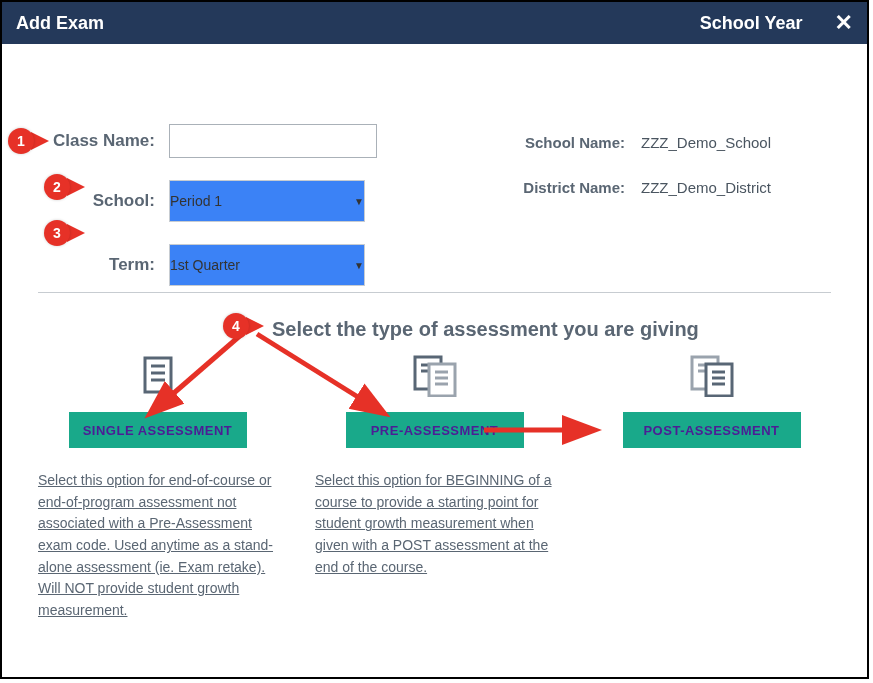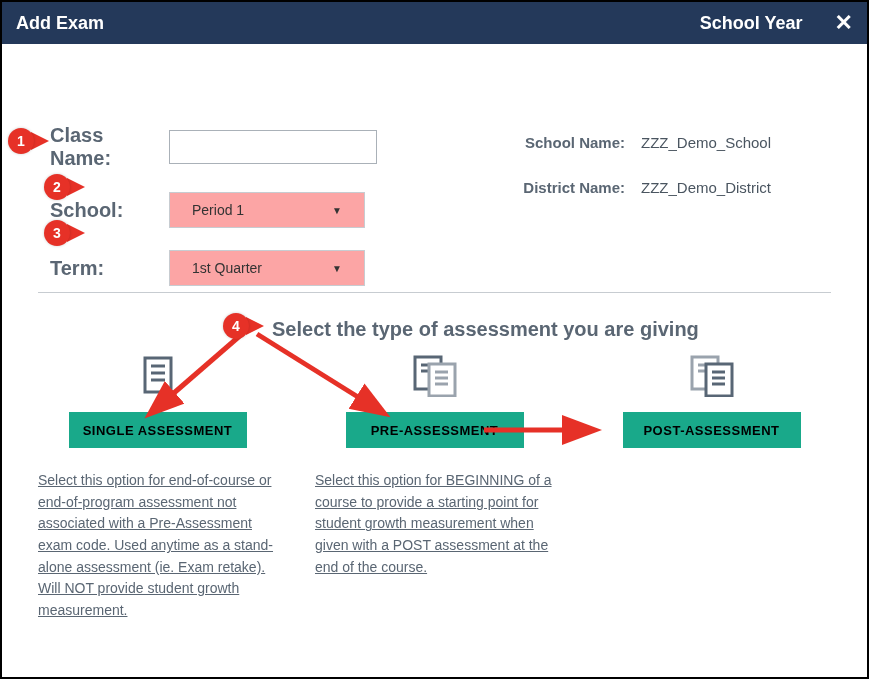--- a/index.html
+++ b/index.html
@@ -35,40 +35,41 @@
     height: calc(100% - 42px);
   }
   .form-row {
     display: flex;
     align-items: center;
     gap: 14px;
     margin-bottom: 22px;
   }
   .form-label {
     width: 105px;
-    font-size: 20px;
+    text-align: right;
+    font-size: 17px;
     color: #5a6673;
     font-weight: 600;
   }
   .text-input {
     width: 208px;
     height: 34px;
     border: 1px solid #aab1b8;
     padding: 0 10px;
     font-size: 14px;
   }
   .select-wrap {
     width: 196px;
-    height: 36px;
+    height: 42px;
     border: 1px solid #c7ccd1;
-    background: #fca5a5;
+    background: #3b82f6;
     display: flex;
     align-items: center;
     justify-content: space-between;
-    padding: 0 22px;
+    padding: 0 0;
     font-size: 14px;
     color: #333;
     cursor: pointer;
   }
   .caret { font-size: 10px; color: #333; }
   .left-form {
     position: absolute;
     top: 80px; left: 48px;
   }
   .right-info {
@@ -106,21 +107,21 @@
   }
   .card .icon-holder {
     height: 48px;
     display:flex; align-items:center; justify-content:center;
     margin-bottom: 12px;
   }
   .btn {
     min-width: 178px;
     height: 36px;
     background: #19a98a;
-    color: #000000;
+    color: #4c1d95;
     font-weight: 700;
     font-size: 13px;
     letter-spacing: .5px;
     display:flex; align-items:center; justify-content:center;
     cursor:pointer;
     border:none;
   }
   .card-desc {
     margin-top: 22px;
     font-size: 14px;

